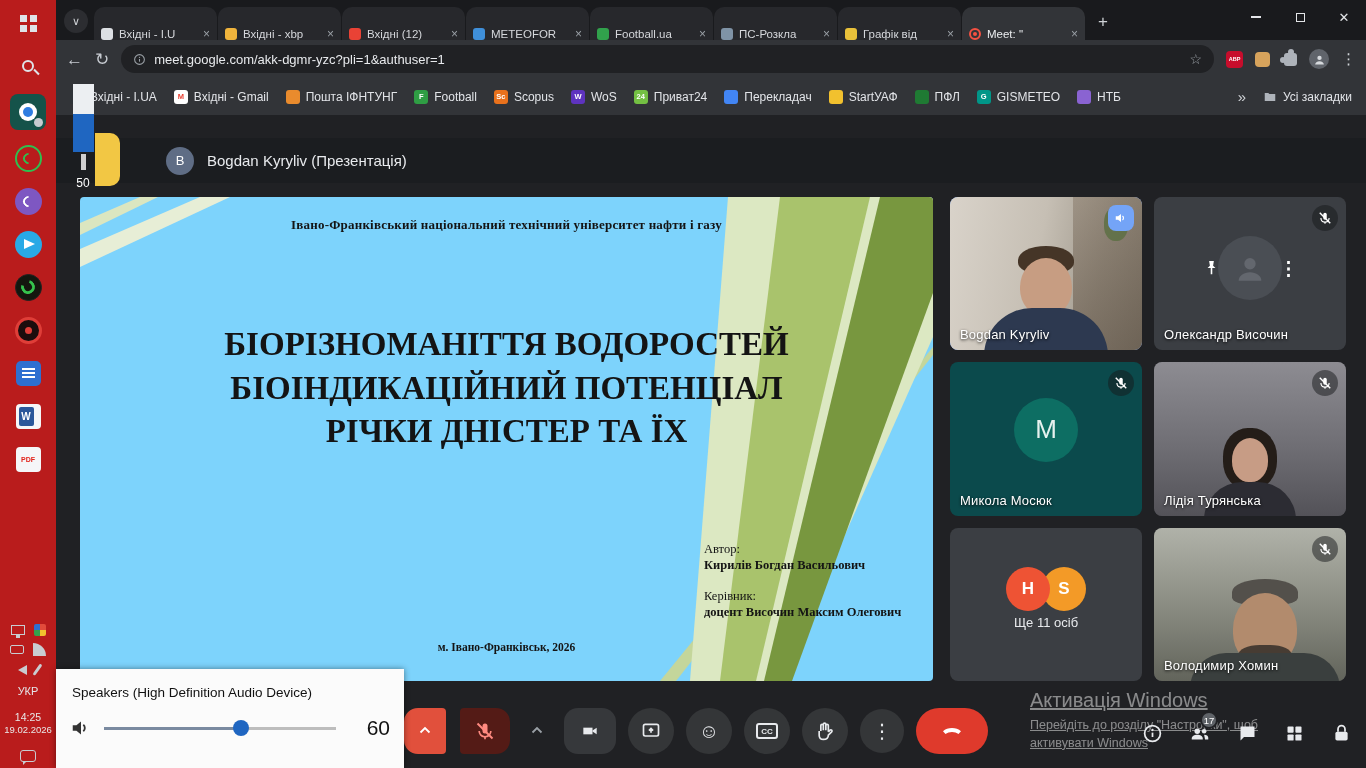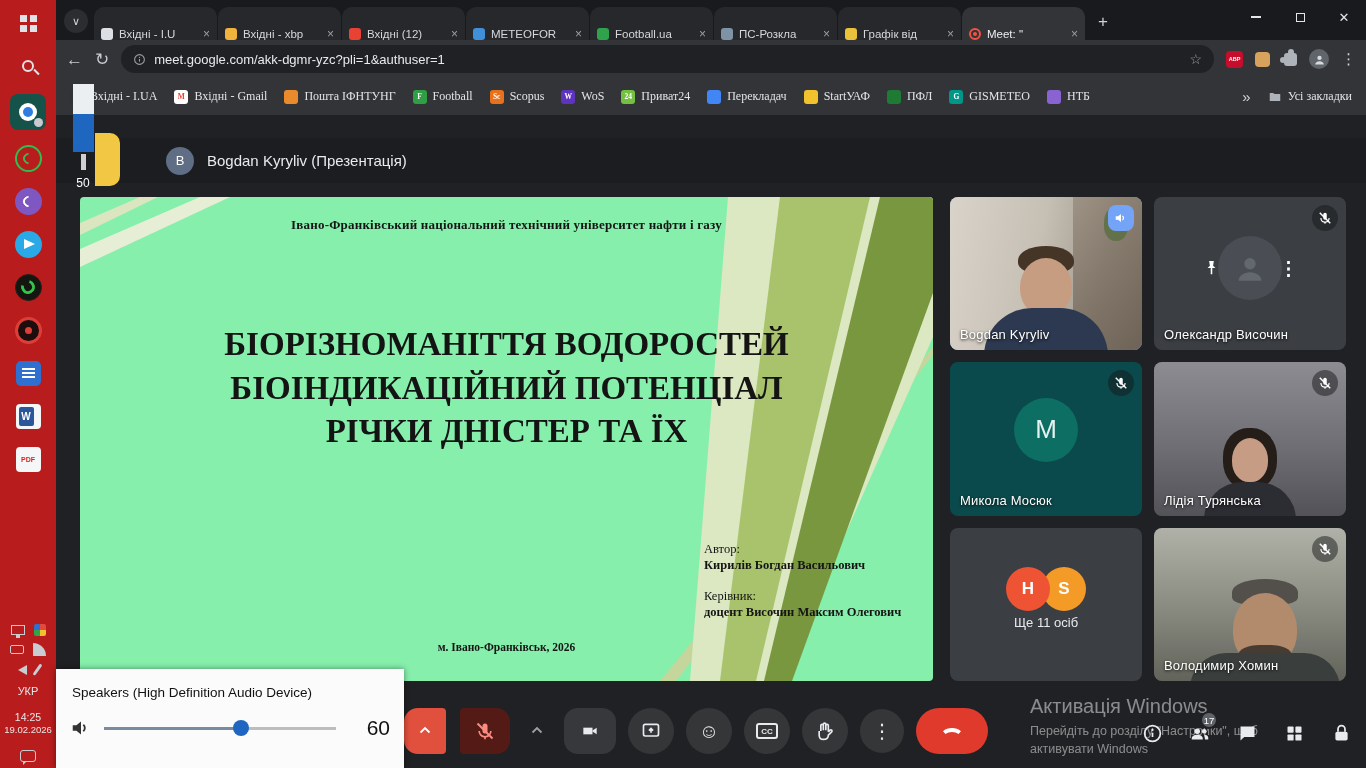--- a/index.html
+++ b/index.html
@@ -79,38 +79,38 @@
   .ext { flex:0 0 auto; }
   .abp { width:17px; height:17px; background:#c70d2c; border-radius:4px; color:#fff; font-size:5.5px; font-weight:bold; display:flex; align-items:center; justify-content:center; }
   .wallet { width:15px; height:15px; background:#d7a35c; border-radius:4px; }
   .puzzle { width:13px; height:13px; background:#aeb3ba; border-radius:3px; position:relative; margin-left:2px; }
   .puzzle::before { content:""; position:absolute; top:-4px; left:4px; width:6px; height:6px; border-radius:50%; background:#aeb3ba; }
   .puzzle::after { content:""; position:absolute; left:-4px; top:4px; width:6px; height:6px; border-radius:50%; background:#aeb3ba; }
   .avatar-ic { width:20px; height:20px; border-radius:50%; background:#60646b; color:#d6d9dd; display:flex; align-items:center; justify-content:center; }
   .kebab { background:none; border:none; color:#cfd2d6; font-size:15px; }
 
   .bookmarks { height:37px; background:#323438; display:flex; align-items:center; padding:0 14px; gap:17px; }
-  .bm { display:flex; align-items:center; gap:6px; font-size:12px; color:#e2e4e8; white-space:nowrap;font-family:Liberation Serif, serif; }
+  .bm { display:flex; align-items:center; gap:6px; font-size:12px; color:#e2e4e8; white-space:nowrap; }
   .bf { width:14px; height:14px; border-radius:3px; color:#fff; font-size:7.5px; font-weight:bold; display:flex; align-items:center; justify-content:center; }
   .b1{background:#2f3338}.b2{background:#fff;color:#e94235}.b3{background:#e98b2d}.b4{background:#2f9e44}
   .b5{background:#e9711c}.b6{background:#5e33bf}.b7{background:#74c043}.b8{background:#4285f4}
   .b9{background:#f2c12e}.b10{background:#1f7a33}.b11{background:#009688}.b12{background:#8a63d2}
   .bm-spacer { flex:1; }
   .bm-more { color:#cfd2d6; font-size:15px; }
   .folder { color:#aeb3ba; display:flex; }
 
   
   .meet { position:relative; height:653px; background:#202124; overflow:hidden; }
   .presenter { position:absolute; left:0; right:0; top:23px; height:45px; background:#1b1d20; display:flex; align-items:center; padding-left:110px; gap:13px; z-index:1; }
   .p-avatar { width:28px; height:28px; border-radius:50%; background:#5f6d85; color:#fff; font-size:13px; display:flex; align-items:center; justify-content:center; }
   .p-name { font-size:15px; font-weight:500; color:#e8eaed; }
   .yellow-frag { position:absolute; left:39px; top:18px; width:25px; height:53px; background:#f2c744; border-radius:0 10px 10px 0; z-index:2; }
 
   
-  .slide { position:absolute; left:24px; top:82px; width:853px; height:484px; background:#86efac; border-radius:4px; overflow:hidden; z-index:1; color:#141414; font-family:"Liberation Serif", serif; }
+  .slide { position:absolute; left:24px; top:82px; width:853px; height:484px; background:#7dd3fc; border-radius:4px; overflow:hidden; z-index:1; color:#141414; font-family:"Liberation Serif", serif; }
   .deco { position:absolute; inset:0; }
   .g1 { position:absolute; inset:0; background:#dce8c2; clip-path:polygon(648px 0, 853px 0, 853px 140px, 700px 484px, 610px 484px); }
   .g2 { position:absolute; inset:0; background:#a9c36c; clip-path:polygon(700px 0, 790px 0, 676px 484px, 640px 484px); }
   .g3 { position:absolute; inset:0; background:#78973f; clip-path:polygon(800px 0, 853px 0, 853px 96px, 712px 484px, 684px 484px); }
   .gl1 { position:absolute; inset:0; background:#c4d69b; clip-path:polygon(853px 150px, 853px 158px, 596px 484px, 580px 484px); }
   .tl1 { position:absolute; inset:0; background:#e7eed6; clip-path:polygon(0 52px, 120px 0, 150px 0, 0 70px); }
   .tl2 { position:absolute; inset:0; background:#dbe6c0; clip-path:polygon(0 26px, 60px 0, 78px 0, 0 38px); }
   .uni { position:absolute; top:20px; left:20px; right:20px; text-align:center; font-size:13px; font-weight:bold; letter-spacing:.2px; z-index:2; }
   .stitle { position:absolute; top:126px; left:30px; right:30px; text-align:center; font-size:33px; font-weight:bold; line-height:1.32; z-index:2; }
   .credits { position:absolute; left:624px; top:344px; font-size:12.5px; line-height:1.3; z-index:2; }
@@ -165,21 +165,21 @@
   .cam-chev { width:30px; height:46px; background:transparent; color:#9aa0a6; }
   .cam-main { width:52px; height:46px; background:#36383b; border-radius:14px; color:#e8eaed; }
   .cbtn { width:46px; height:46px; border-radius:50%; background:#343638; border:none; color:#e8eaed; display:flex; align-items:center; justify-content:center; font-size:20px; }
   .cbtn.small { width:44px; height:44px; }
   .cc-box { width:22px; height:16px; border:2px solid #e8eaed; border-radius:3px; font-size:8px; font-weight:bold; display:flex; align-items:center; justify-content:center; color:#e8eaed; }
   .endcall { width:72px; height:46px; border-radius:23px; background:#df3a2c; border:none; color:#fff; display:flex; align-items:center; justify-content:center; }
   .right-controls { position:absolute; right:14px; bottom:24px; display:flex; align-items:center; gap:26px; color:#e8eaed; z-index:6; }
   .ric { background:none; border:none; color:#e8eaed; display:flex; position:relative; }
   .count-badge { position:absolute; top:-11px; right:-7px; min-width:18px; height:18px; border-radius:50%; background:#5f6368; border:2px solid #202124; color:#fff; font-size:9.5px; display:flex; align-items:center; justify-content:center; }
 
-  .activation { position:absolute; left:974px; bottom:10px; color:rgba(255,255,255,.48); z-index:5; }
+  .activation { position:absolute; left:974px; bottom:16px; color:rgba(255,255,255,.48); z-index:5;text-decoration:underline; }
   .activation .a1 { font-size:20px; margin-bottom:5px; }
   .activation .a2 { font-size:12.5px; line-height:1.4; }
 
   
   .volume-popup { position:absolute; left:56px; bottom:0; width:348px; height:99px; background:#fbfbfb; box-shadow:0 0 6px rgba(0,0,0,.45); z-index:50; color:#111; }
   .vp-title { padding:16px 16px 0; font-size:13.5px; }
   .vp-row { display:flex; align-items:center; padding:0 14px; margin-top:16px; gap:12px; }
   .vp-speaker { color:#333; display:flex; }
   .vp-slider { flex:1; position:relative; height:18px; }
   .vp-track { position:absolute; left:0; right:0; top:8px; height:3px; background:#bdbdbd; }

